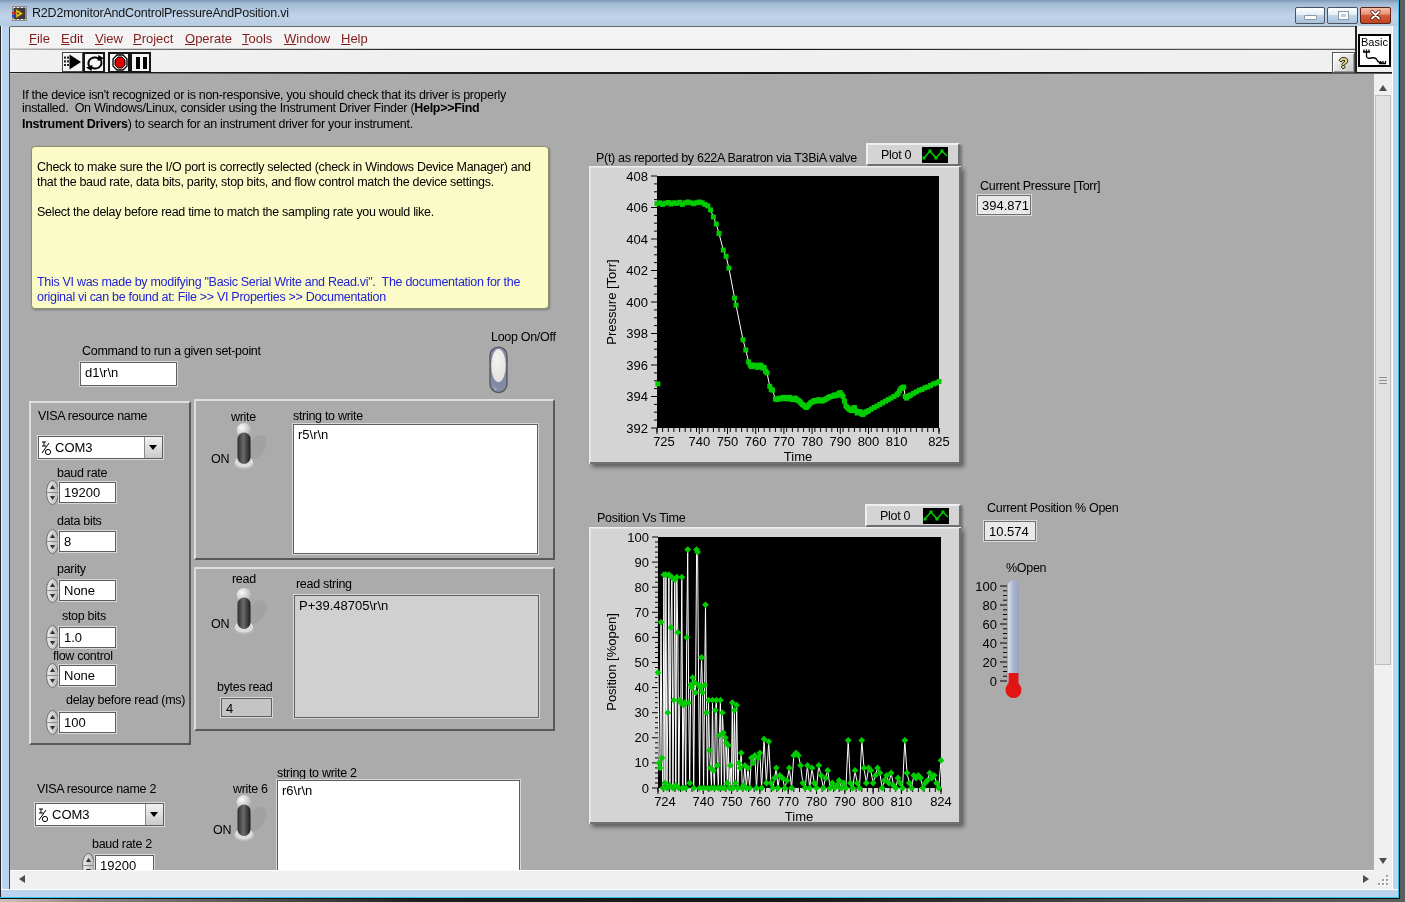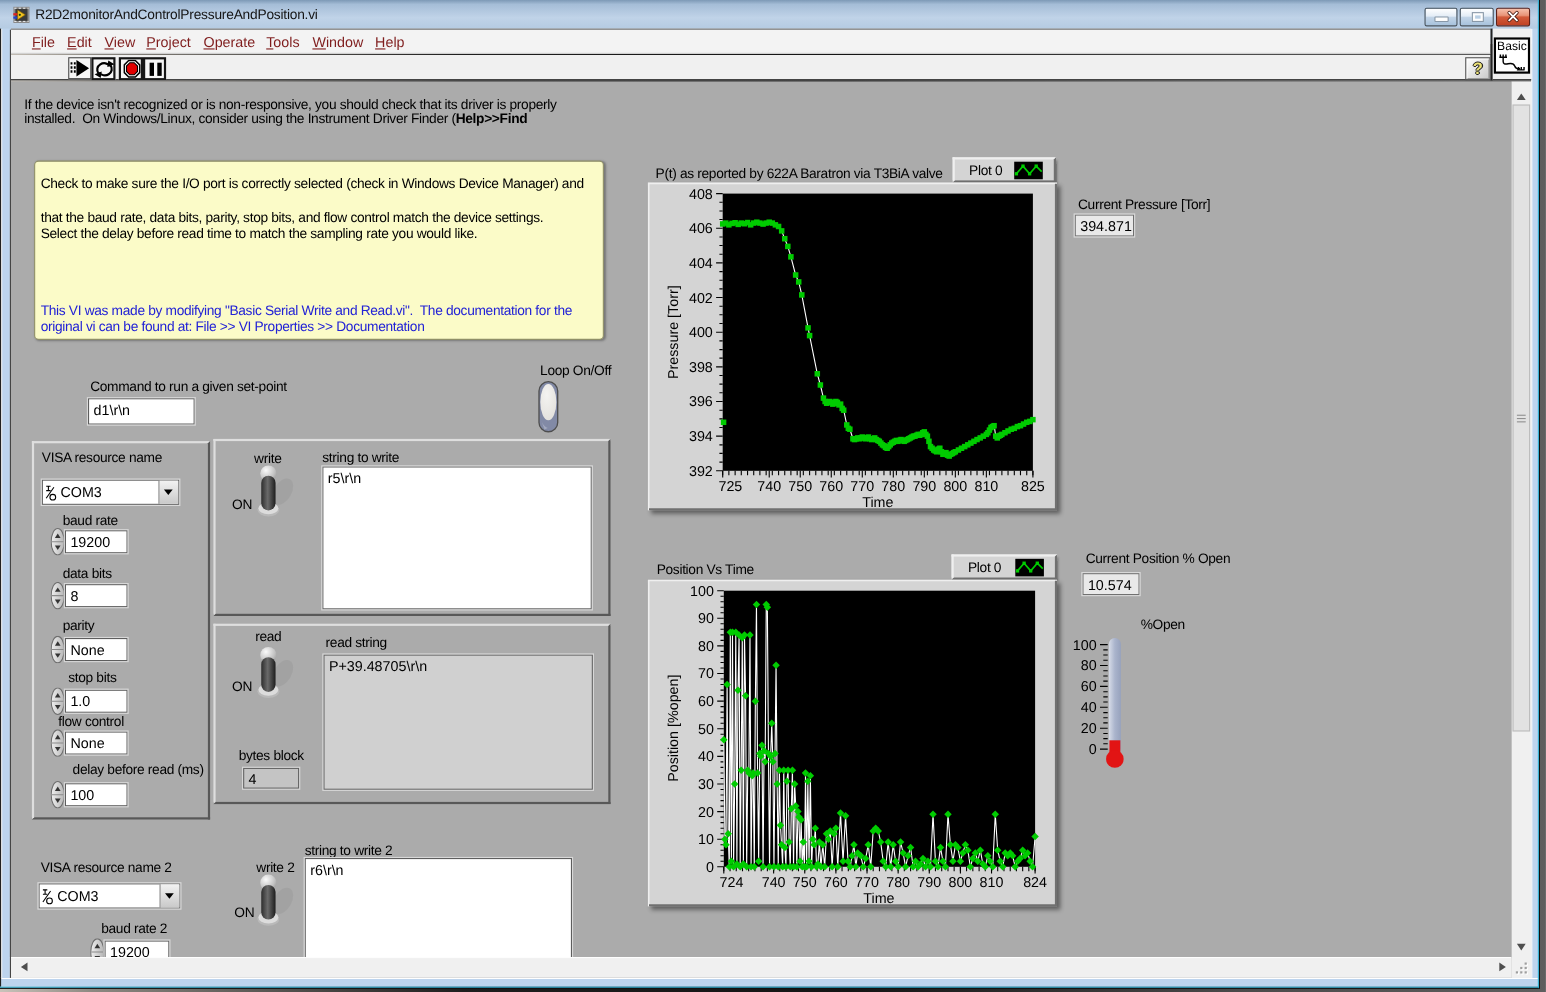--- a/index.html
+++ b/index.html
@@ -163,23 +163,24 @@
         <polygon points="8,3 12,3 15,6 15,11 12,14 8,14 5,11 5,6" fill="#e00000" stroke="#000"></polygon>
       </svg></div>
     <div class="tbtn" style="left:130px;width:21px;border-width:2px;border-color:#161616;height:21px"><svg width="20" height="18" viewBox="0 0 20 18">
         <rect x="4" y="3" width="4" height="12" fill="#000"></rect>
         <rect x="11" y="3" width="4" height="12" fill="#000"></rect>
       </svg></div>
     <div class="abs" style="left:9px;top:27px;width:1px;height:862px;background:#454545;z-index:6"></div>
     <div id="panel">
       <div class="lbl" style="left:13px;top:14px">If the device isn't recognized or is non-responsive, you should check that its driver is properly</div>
       <div class="lbl" style="left:13px;top:27px">installed.&nbsp; On Windows/Linux, consider using the Instrument Driver Finder (<b>Help&gt;&gt;Find</b></div>
+      <div class="lbl" style="left:13px;top:43px"><b>Instrument Drivers</b>) to search for an instrument driver for your instrument.</div>
       <div class="abs" style="left:22px;top:72px;width:518px;height:163px;background:#fbfbc8;border:1px solid #8f8f68;border-radius:4px;box-shadow:1px 1px 2px rgba(0,0,0,0.3)"></div>
       <div class="lbl" style="left:28px;top:86px">Check to make sure the I/O port is correctly selected (check in Windows Device Manager) and</div>
-      <div class="lbl" style="left:28px;top:117px">that the baud rate, data bits, parity, stop bits, and flow control match the device settings.</div>
+      <div class="lbl" style="left:28px;top:101px">that the baud rate, data bits, parity, stop bits, and flow control match the device settings.</div>
       <div class="lbl" style="left:28px;top:131px">Select the delay before read time to match the sampling rate you would like.</div>
       <div class="lbl" style="left:28px;top:201px;color:#2222d6">This VI was made by modifying "Basic Serial Write and Read.vi".&nbsp; The documentation for the</div>
       <div class="lbl" style="left:28px;top:216px;color:#2222d6">original vi can be found at: File &gt;&gt; VI Properties &gt;&gt; Documentation</div>
       <div class="lbl" style="left:73px;top:270px">Command to run a given set-point</div>
       <div class="fld" style="left:71px;top:288px;width:97px;height:24px">d1\r\n</div>
       <div class="lbl" style="left:482px;top:256px">Loop On/Off</div>
       <div class="abs" style="left:477px;top:272px"><svg width="26" height="50" viewBox="0 0 26 50">
           <rect x="4" y="1" width="17" height="45.5" rx="8.5" fill="#828aa6" stroke="#4e4e4e" stroke-width="1.2"></rect>
           <path d="M6,36 q2,6 6,7 l-3,1.5 z" fill="#aab0c4" opacity="0.8"></path>
           <ellipse cx="12.5" cy="19.5" rx="7.3" ry="16.5" fill="url(#knobw)"></ellipse>
@@ -260,41 +261,41 @@
       <div class="abs" style="left:219px;top:512px"><svg width="70" height="52" viewBox="0 0 70 52">
           <ellipse cx="29" cy="26" rx="8" ry="13" fill="#9c9c9c" opacity="0.6" transform="rotate(30 29 26)"></ellipse>
           <ellipse cx="16" cy="42.5" rx="10" ry="6" fill="#b9b9b9"></ellipse>
           <ellipse cx="16" cy="41" rx="9" ry="5.5" fill="#dcdcdc"></ellipse>
           <circle cx="16" cy="9.5" r="7.4" fill="url(#ballg)"></circle>
           <rect x="9.5" y="11.5" width="13" height="31.5" rx="6.5" fill="url(#rodg)"></rect>
         </svg></div>
       <div class="lbl" style="left:202px;top:543px">ON</div>
       <div class="lbl" style="left:287px;top:503px">read string</div>
       <div class="ifld" style="left:285px;top:521px;width:245px;height:123px">P+39.48705\r\n</div>
-      <div class="lbl" style="left:208px;top:606px">bytes block</div>
+      <div class="lbl" style="left:208px;top:606px">bytes read</div>
       <div class="ifld" style="left:212px;top:624px;width:51px;height:19px;background:#c4c4c4">4</div>
       <div class="lbl" style="left:28px;top:708px">VISA resource name 2</div>
       <div class="combo" style="left:26px;top:729px;width:129px">
         <div class="vicon"><svg width="12" height="18" viewBox="0 0 12 18">
             <path d="M2,3 h4 M4,3 v4 M2,7 h4" stroke="#000" fill="none"></path>
             <path d="M2,14 L9,4" stroke="#000" fill="none"></path>
             <circle cx="8" cy="13" r="2.6" fill="none" stroke="#000"></circle>
           </svg></div>
         <div class="ctext">COM3</div>
         <div class="dd"></div>
       </div>
       <div class="lbl" style="left:83px;top:763px">baud rate 2</div>
       <div class="abs" style="left:73px;top:779px"><svg width="13" height="25" viewBox="0 0 13 25">
           <ellipse cx="6.5" cy="12.5" rx="6" ry="12" fill="url(#sping)" stroke="#6f6f6f"></ellipse>
           <path d="M1,12.5 h11" stroke="#8a8a8a"></path>
           <path d="M6.5,5 l2.6,4 h-5.2 z" fill="#333"></path>
           <path d="M6.5,20 l2.6,-4 h-5.2 z" fill="#333"></path>
         </svg></div>
       <div class="fld" style="left:86px;top:781px;width:59px;height:21px">19200</div>
-      <div class="lbl" style="left:224px;top:708px">write 2</div>
+      <div class="lbl" style="left:224px;top:708px">write 6</div>
       <div class="abs" style="left:219px;top:719px"><svg width="70" height="52" viewBox="0 0 70 52">
           <ellipse cx="29" cy="26" rx="8" ry="13" fill="#9c9c9c" opacity="0.6" transform="rotate(30 29 26)"></ellipse>
           <ellipse cx="16" cy="42.5" rx="10" ry="6" fill="#b9b9b9"></ellipse>
           <ellipse cx="16" cy="41" rx="9" ry="5.5" fill="#dcdcdc"></ellipse>
           <circle cx="16" cy="9.5" r="7.4" fill="url(#ballg)"></circle>
           <rect x="9.5" y="11.5" width="13" height="31.5" rx="6.5" fill="url(#rodg)"></rect>
         </svg></div>
       <div class="lbl" style="left:204px;top:749px">ON</div>
       <div class="lbl" style="left:268px;top:692px">string to write 2</div>
       <div class="fld" style="left:268px;top:706px;width:243px;height:110px">r6\r\n</div>
@@ -919,21 +920,21 @@
             <path d="M349.7,257.6 L353.1,261.0 L349.7,264.4 L346.3,261.0 Z"></path>
             <path d="M352.0,230.0 L355.4,233.4 L352.0,236.8 L348.6,233.4 Z"></path>
           </g>
           <text x="210" y="294" text-anchor="middle" font-family="Liberation Sans, sans-serif" font-size="13" fill="#000">Time</text>
           <text x="27" y="135" text-anchor="middle" font-family="Liberation Sans, sans-serif" font-size="13" fill="#000" transform="rotate(-90 27 135)">Position [%open]</text>
         </svg></div>
       <div class="lbl" style="left:971px;top:105px">Current Pressure [Torr]</div>
       <div class="ind" style="left:968px;top:121px;width:54px;height:20px">394.871</div>
       <div class="lbl" style="left:978px;top:427px">Current Position % Open</div>
       <div class="ind" style="left:975px;top:447px;width:52px;height:20px">10.574</div>
-      <div class="lbl" style="left:1028px;top:487px">%Open</div>
+      <div class="lbl" style="left:997px;top:487px">%Open</div>
       <div class="abs" style="left:953px;top:498px"><svg width="75" height="135" viewBox="0 0 75 135">
           <text x="35" y="18.5" text-anchor="end" font-family="Liberation Sans, sans-serif" font-size="13" fill="#000">100</text>
           <path d="M38,14 h7" stroke="#000"></path>
           <path d="M41,18.8 h4" stroke="#000"></path>
           <path d="M41,23.5 h4" stroke="#000"></path>
           <path d="M41,28.2 h4" stroke="#000"></path>
           <text x="35" y="37.5" text-anchor="end" font-family="Liberation Sans, sans-serif" font-size="13" fill="#000">80</text>
           <path d="M38,33 h7" stroke="#000"></path>
           <path d="M41,37.8 h4" stroke="#000"></path>
           <path d="M41,42.5 h4" stroke="#000"></path>

